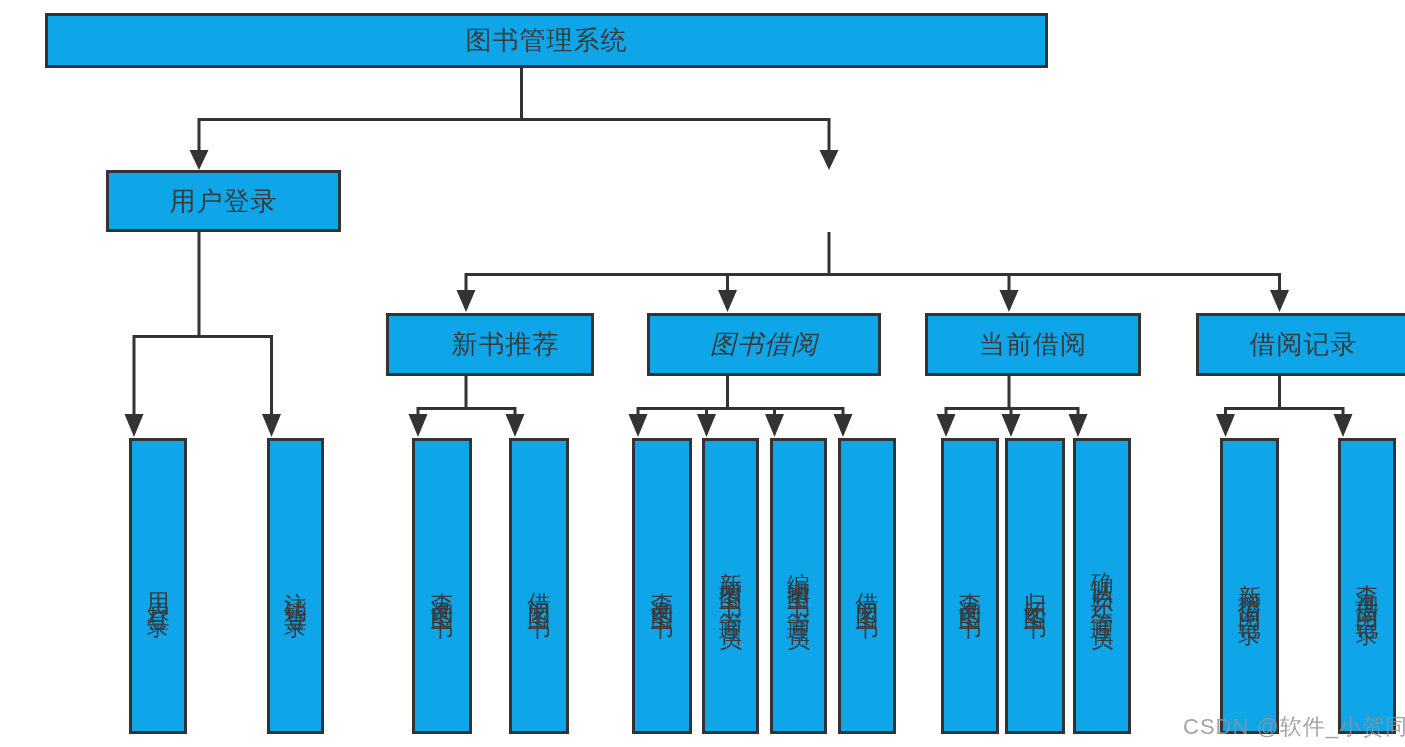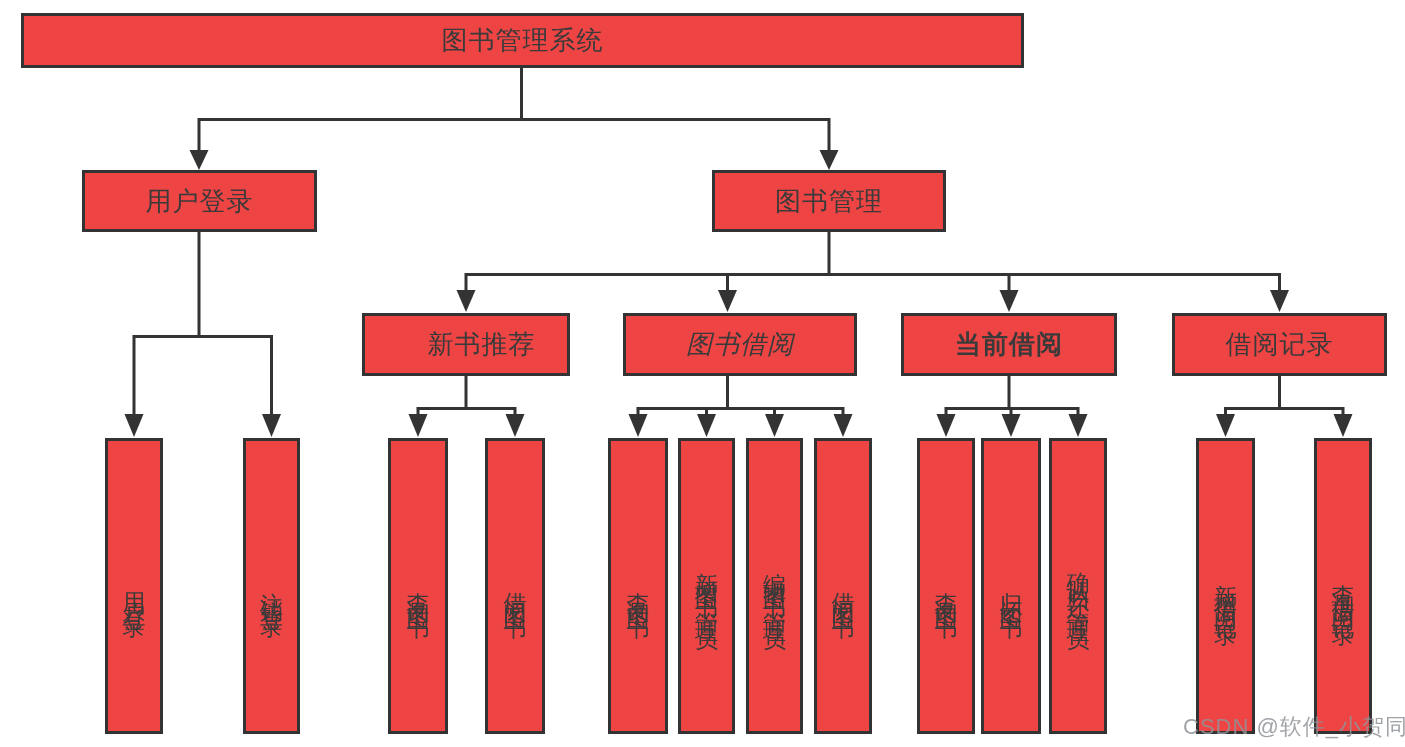--- a/index.html
+++ b/index.html
@@ -20,26 +20,27 @@
     stroke: var(--line, #333333);
     stroke-width: 3;
     fill: none;
   }
   .connectors polygon {
     fill: var(--line, #333333);
   }
   .box {
     position: absolute;
     box-sizing: border-box;
-    background: #ef4444;
+    background: #0ea5e9;
     border: 3px solid var(--line, #333333);
     display: flex;
     align-items: center;
     justify-content: center;
     color: var(--text, #3a3a3a);
+    margin-left: 24px;
   }
   .hbox span {
     font-size: 26px;
     letter-spacing: 1px;
     white-space: nowrap;
   }
   .root-box { left: 21px; top: 13px; width: 1003px; height: 55px; }
   .l2-box   { top: 170px; height: 62px; }
   .l3-box   { top: 313px; height: 63px; }
   .vbox     { top: 438px; height: 296px; }
@@ -105,31 +106,28 @@
     <polygon points="1333.5,414 1352.5,414 1343,437"></polygon>
   </svg>
 
   <div class="box hbox root-box">
     <span>图书管理系统</span>
   </div>
 
   <div class="box hbox l2-box" style="left:82px;width:235px;">
     <span>用户登录</span>
   </div>
-  <div class="box hbox l2-box" style="left:712px;width:234px;">
-    <span>图书管理</span>
-  </div>
 
   <div class="box hbox l3-box" style="left:362px;width:208px;padding-left:31px;">
     <span>新书推荐</span>
   </div>
   <div class="box hbox l3-box" style="left:623px;width:234px;font-style:italic;">
     <span>图书借阅</span>
   </div>
-  <div class="box hbox l3-box" style="left:901px;width:216px;font-weight:bold;">
+  <div class="box hbox l3-box" style="left:901px;width:216px;">
     <span>当前借阅</span>
   </div>
   <div class="box hbox l3-box" style="left:1172px;width:215px;">
     <span>借阅记录</span>
   </div>
 
   <div class="box vbox" style="left:105px;width:58px;">
     <span>用户登录</span>
   </div>
   <div class="box vbox" style="left:243px;width:57px;">

